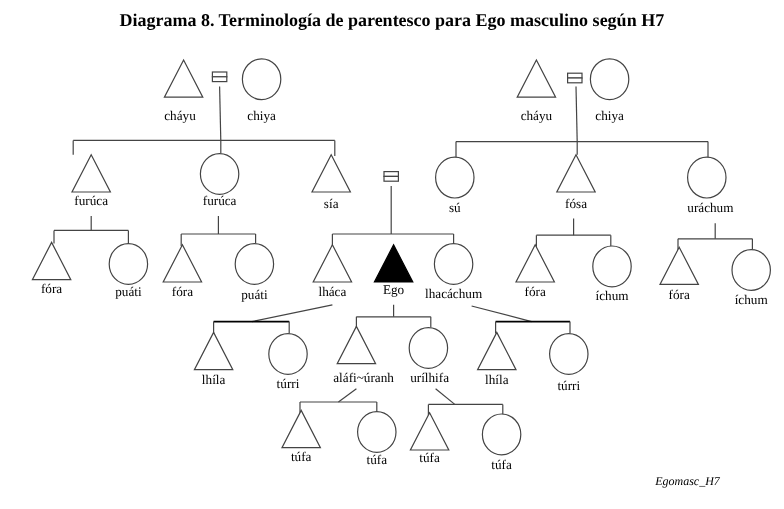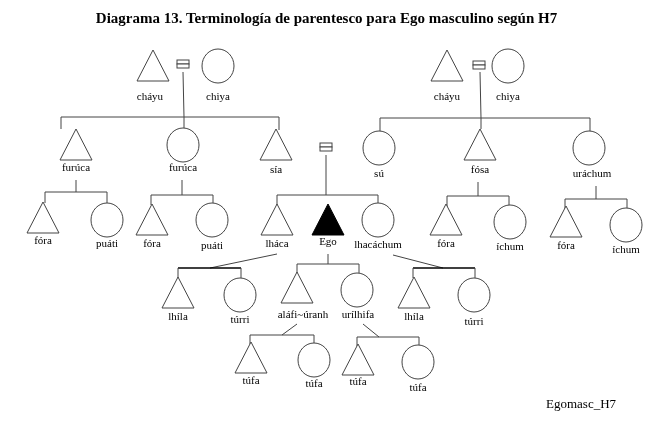--- a/index.html
+++ b/index.html
@@ -1,29 +1,29 @@
 <!DOCTYPE html>
 <html><head>
 <meta charset="utf-8">
 <style>
   html, body { margin:0; padding:0; background:#ffffff; }
   body { width:653px; height:424px; overflow:hidden; position:relative; font-family:"Liberation Serif", "DejaVu Serif", serif; color:#000; }
   #diagram-title { position:absolute; left:0; top:10px; width:653px; text-align:center; font-weight:bold; font-size:15px; }
   #diagram { position:absolute; left:0; top:0; }
-  #diagram-id { position:absolute; left:546px; top:396px; font-size:13px; }
+  #diagram-id { position:absolute; left:546px; top:396px; font-size:10px;font-style:italic; }
   .lbl { font-family:"Liberation Serif", "DejaVu Serif", serif; font-size:11px; fill:#000; }
   .shape { fill:#fff; stroke:#444; stroke-width:1; }
   .ego { fill:#000; stroke:#000; }
   .line { stroke:#444; stroke-width:1; fill:none; }
   .line-dark { stroke:#000; stroke-width:1.4; fill:none; }
 </style>
 </head>
 <body>
 
-<div id="diagram-title">Diagrama 13. Terminología de parentesco para Ego masculino según H7</div>
+<div id="diagram-title">Diagrama 8. Terminología de parentesco para Ego masculino según H7</div>
 
 <svg id="diagram" width="653" height="424" viewBox="0 0 653 424" xmlns="http://www.w3.org/2000/svg">
   <g id="edges">
 
     <line class="line" x1="183" y1="72" x2="184" y2="117"></line>
     <line class="line" x1="61" y1="117" x2="279" y2="117"></line>
     <line class="line" x1="61" y1="117" x2="61" y2="129"></line>
     <line class="line" x1="184" y1="117" x2="184" y2="128"></line>
     <line class="line" x1="279" y1="117" x2="279" y2="130"></line>
 

